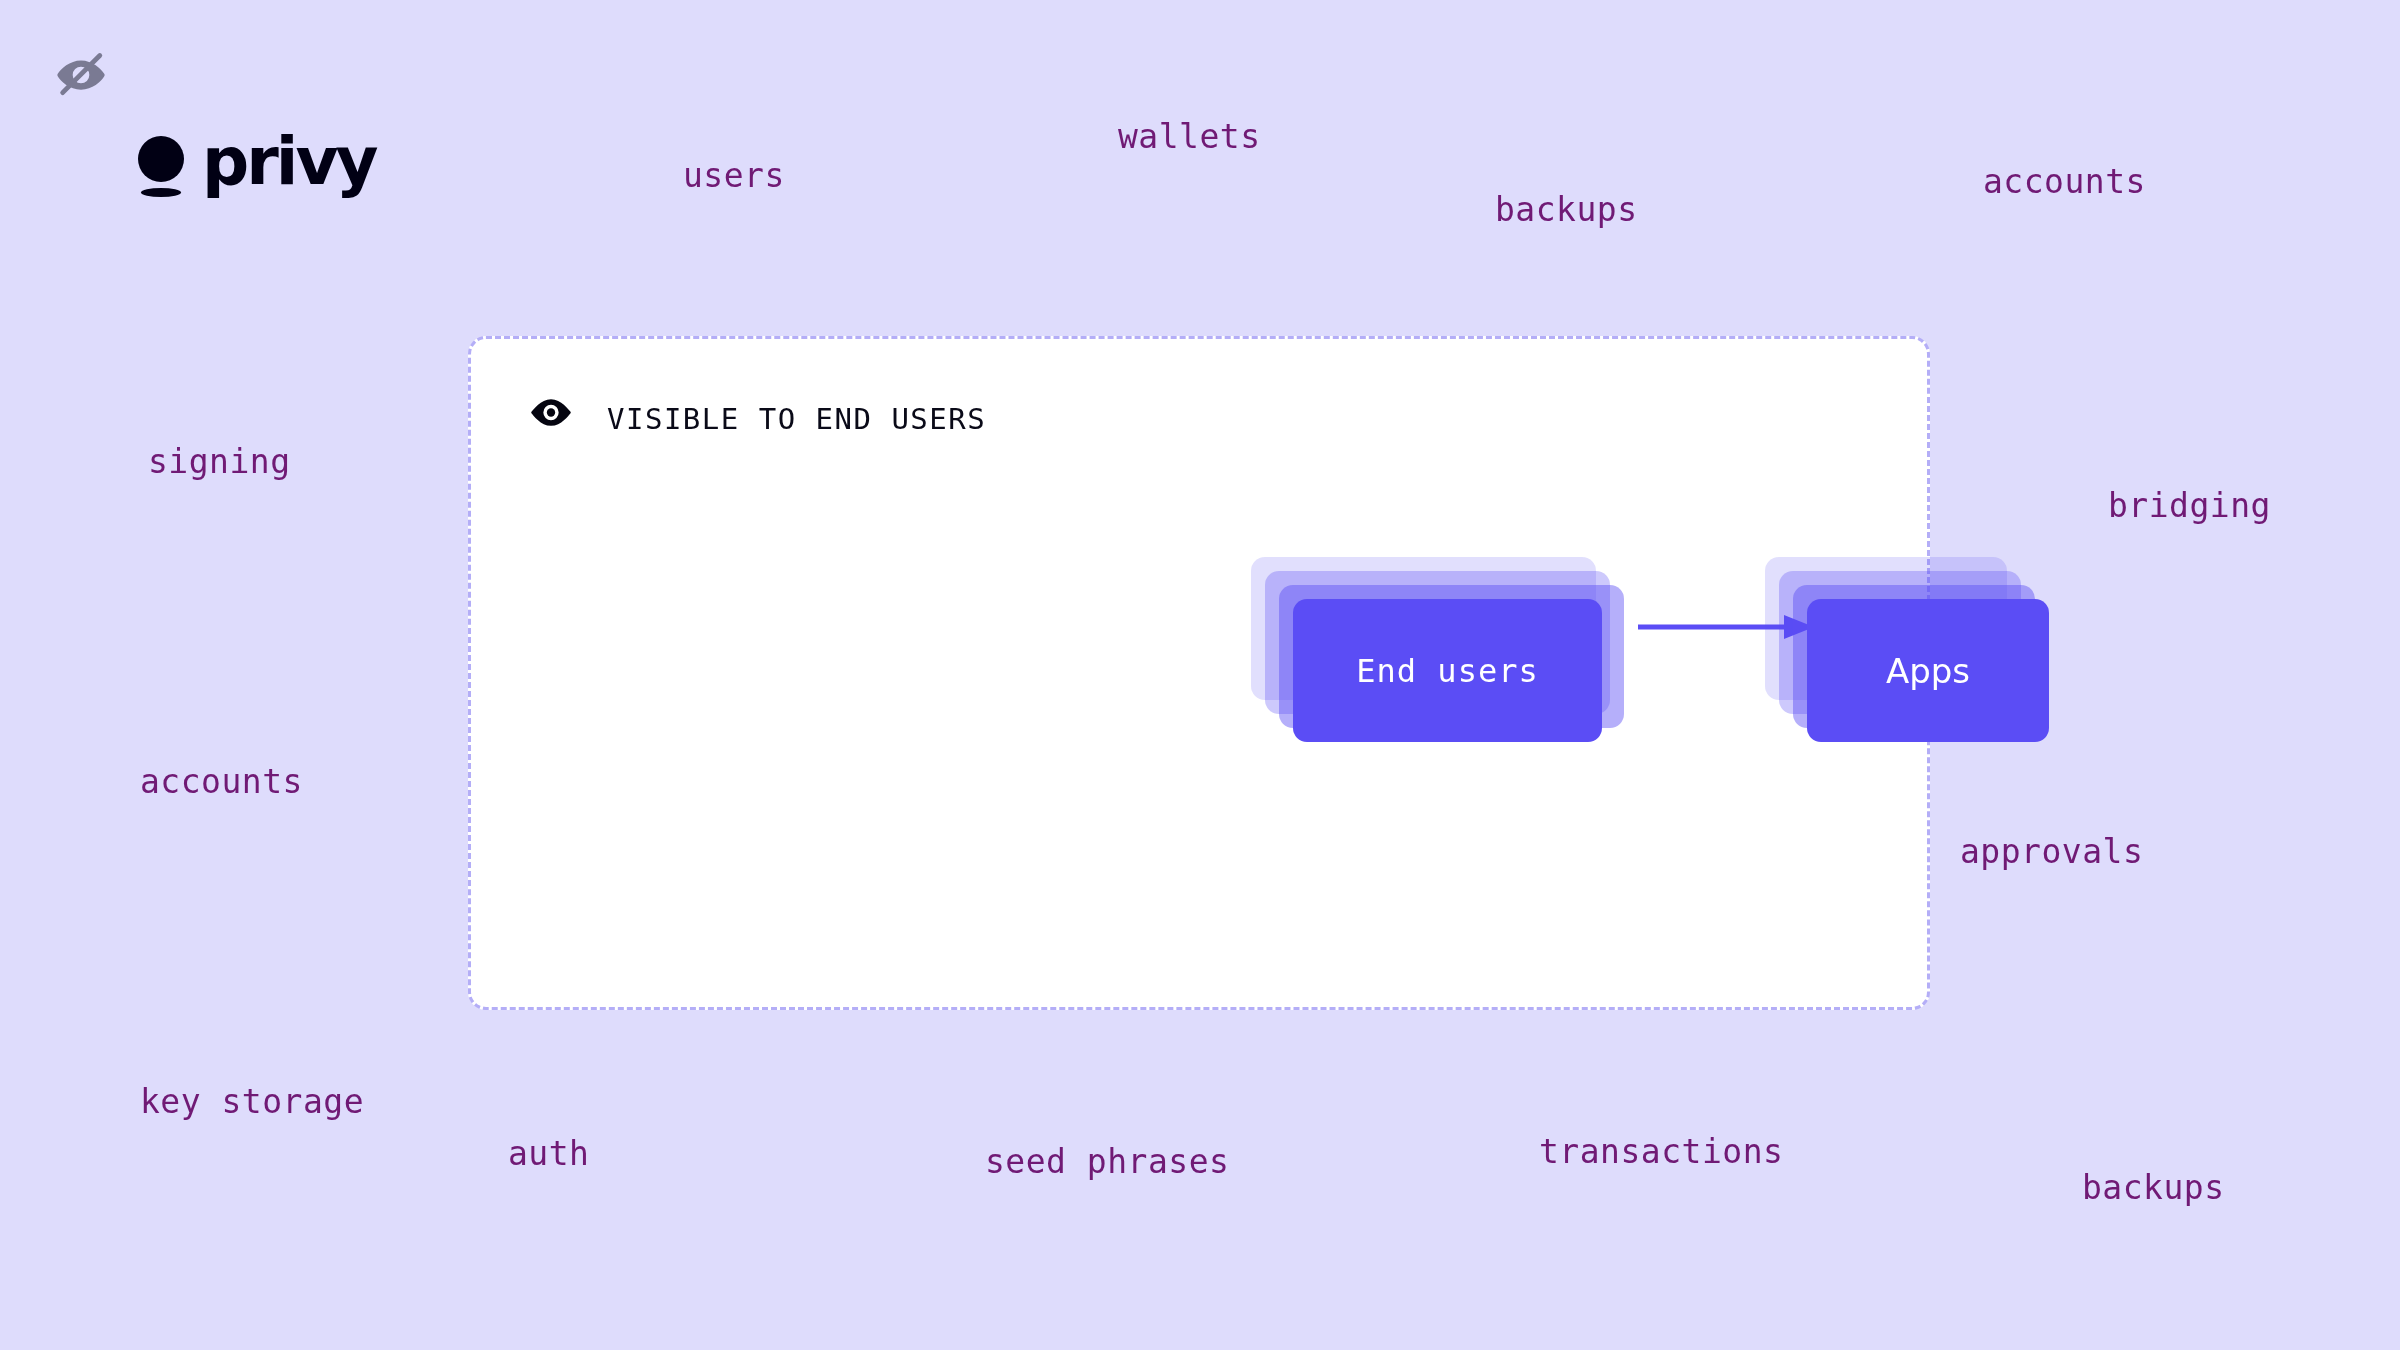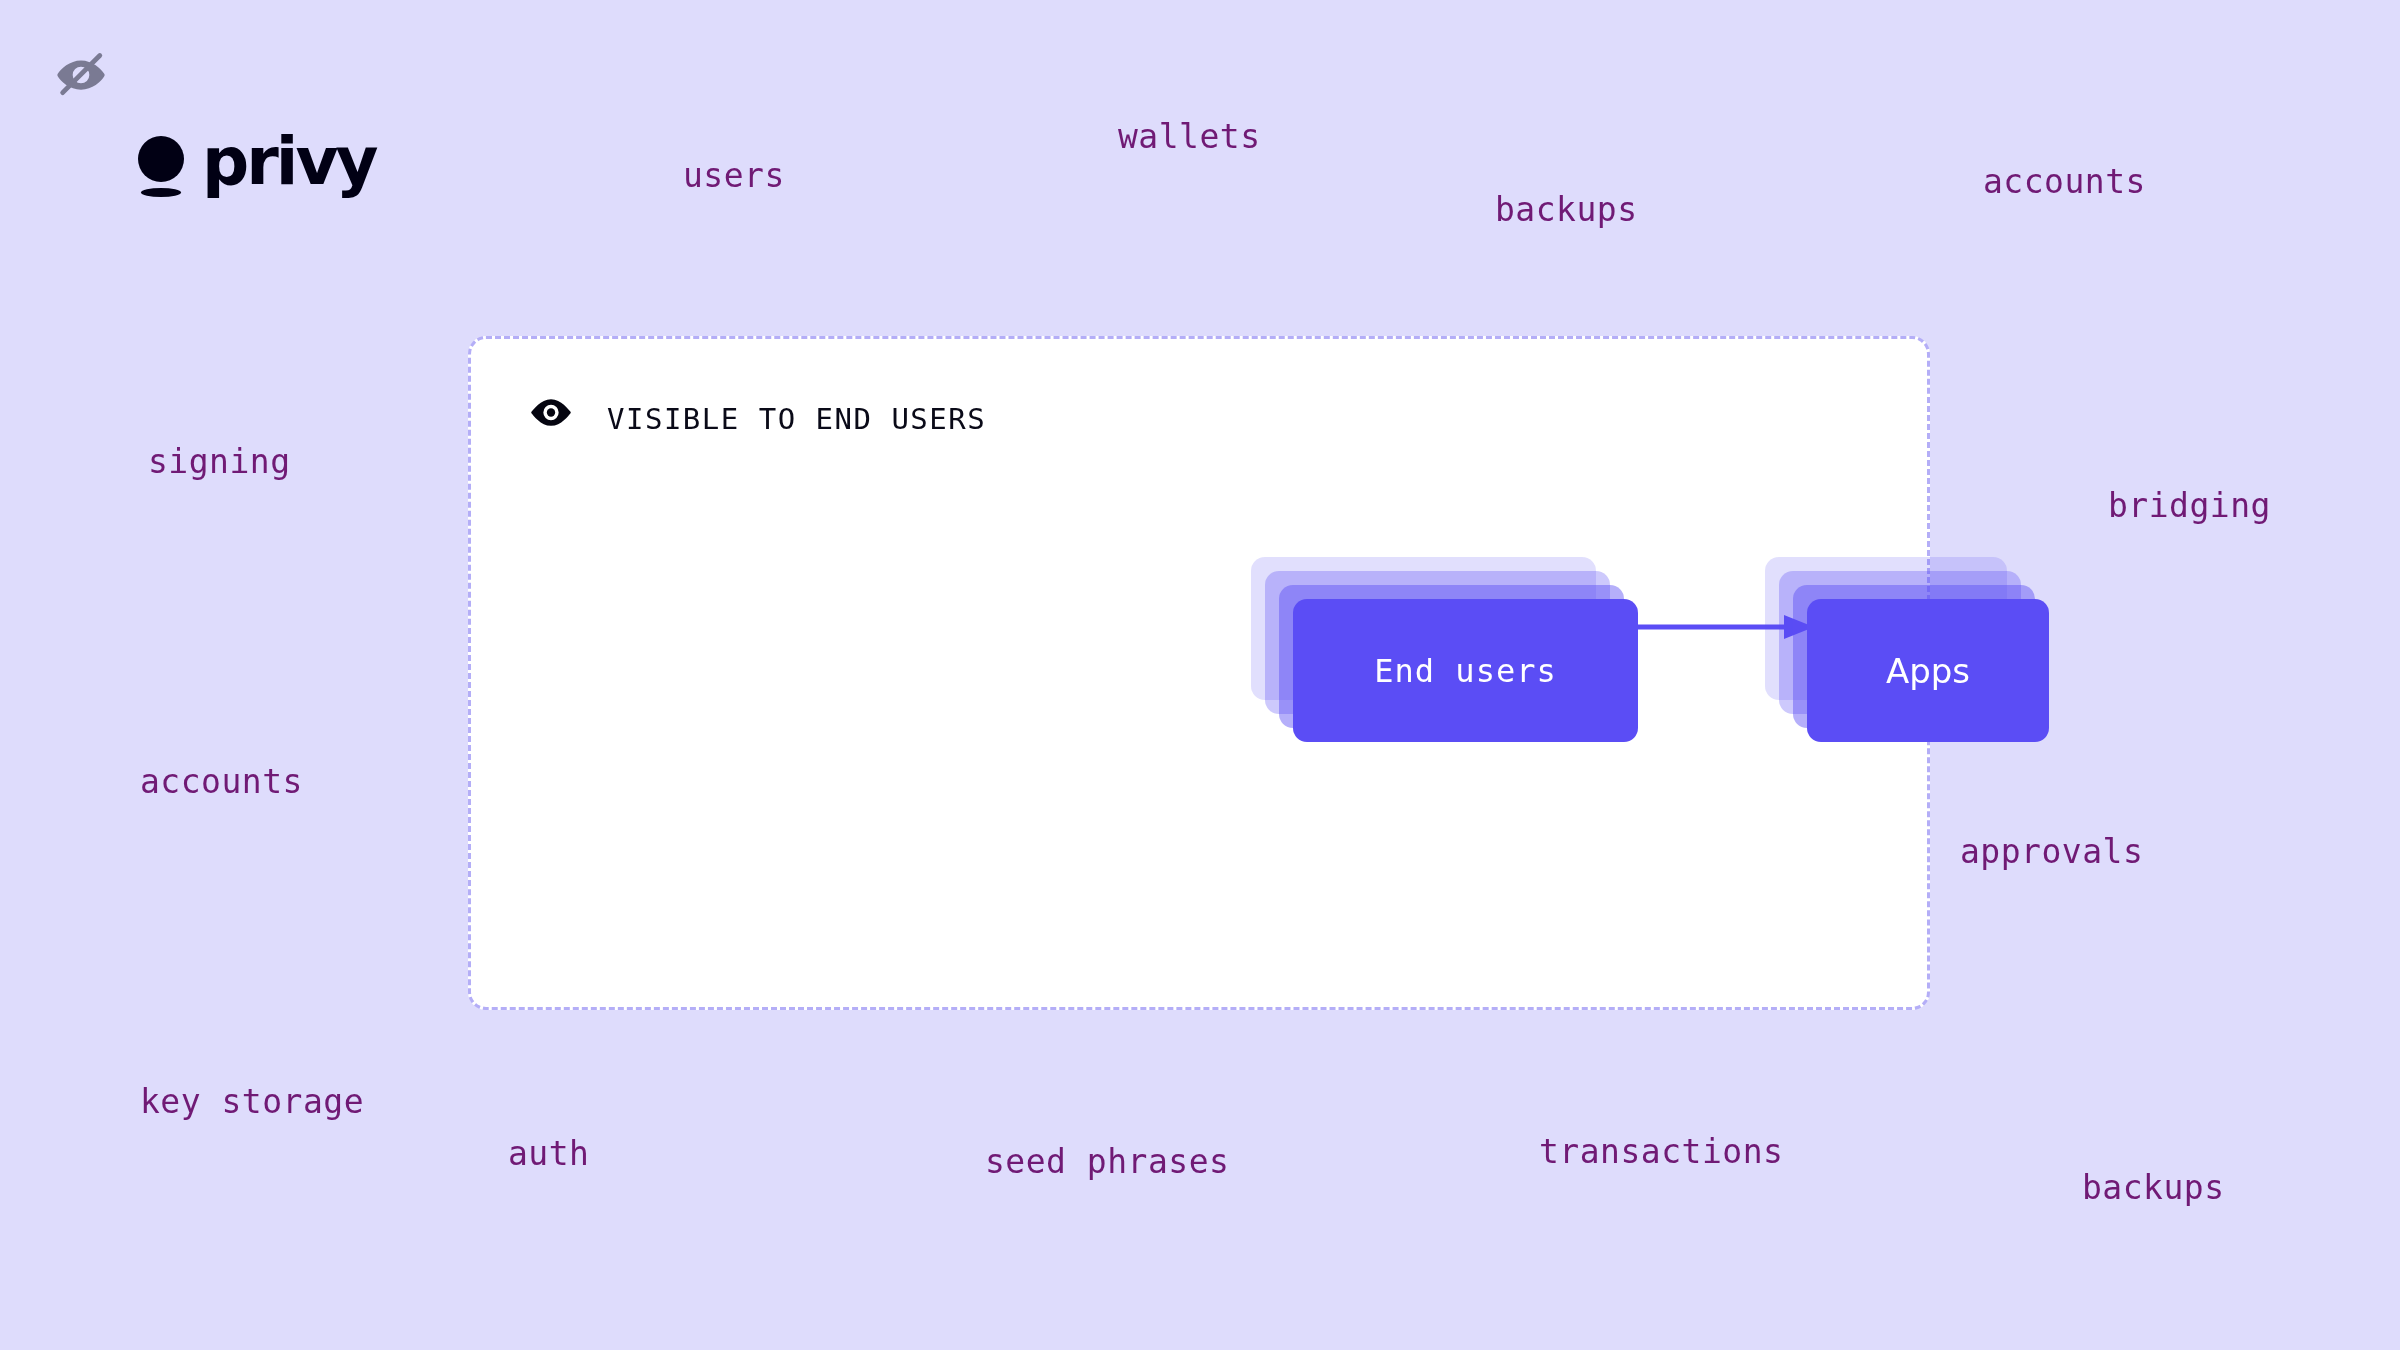--- a/index.html
+++ b/index.html
@@ -194,21 +194,21 @@
       </span>
       <span id="card-header-label">VISIBLE TO END USERS</span>
     </div>
 
     <div id="flow">
 
       <div class="node-stack">
         <div class="node-layer" style="left:780px; top:0px;  width:345px; height:143px; background:rgba(91,77,245,0.18);"></div>
         <div class="node-layer" style="left:794px; top:14px; width:345px; height:143px; background:rgba(91,77,245,0.30);"></div>
         <div class="node-layer" style="left:808px; top:28px; width:345px; height:143px; background:rgba(91,77,245,0.45);"></div>
-        <div class="node-main mono" style="left:822px; top:42px; width:345px; height:143px;text-align:right;">End users</div>
+        <div class="node-main mono" style="left:822px; top:42px; width:309px; height:143px;text-align:right;">End users</div>
       </div>
 
       <span id="flow-arrow">
         <svg viewBox="0 0 176 30" width="176" height="30" aria-hidden="true">
           <line x1="0" y1="15" x2="152" y2="15" stroke="#5B4DF5" stroke-width="5"></line>
           <polygon points="146,3 176,15 146,27" fill="#5B4DF5"></polygon>
         </svg>
       </span>
 
       <div class="node-stack">

